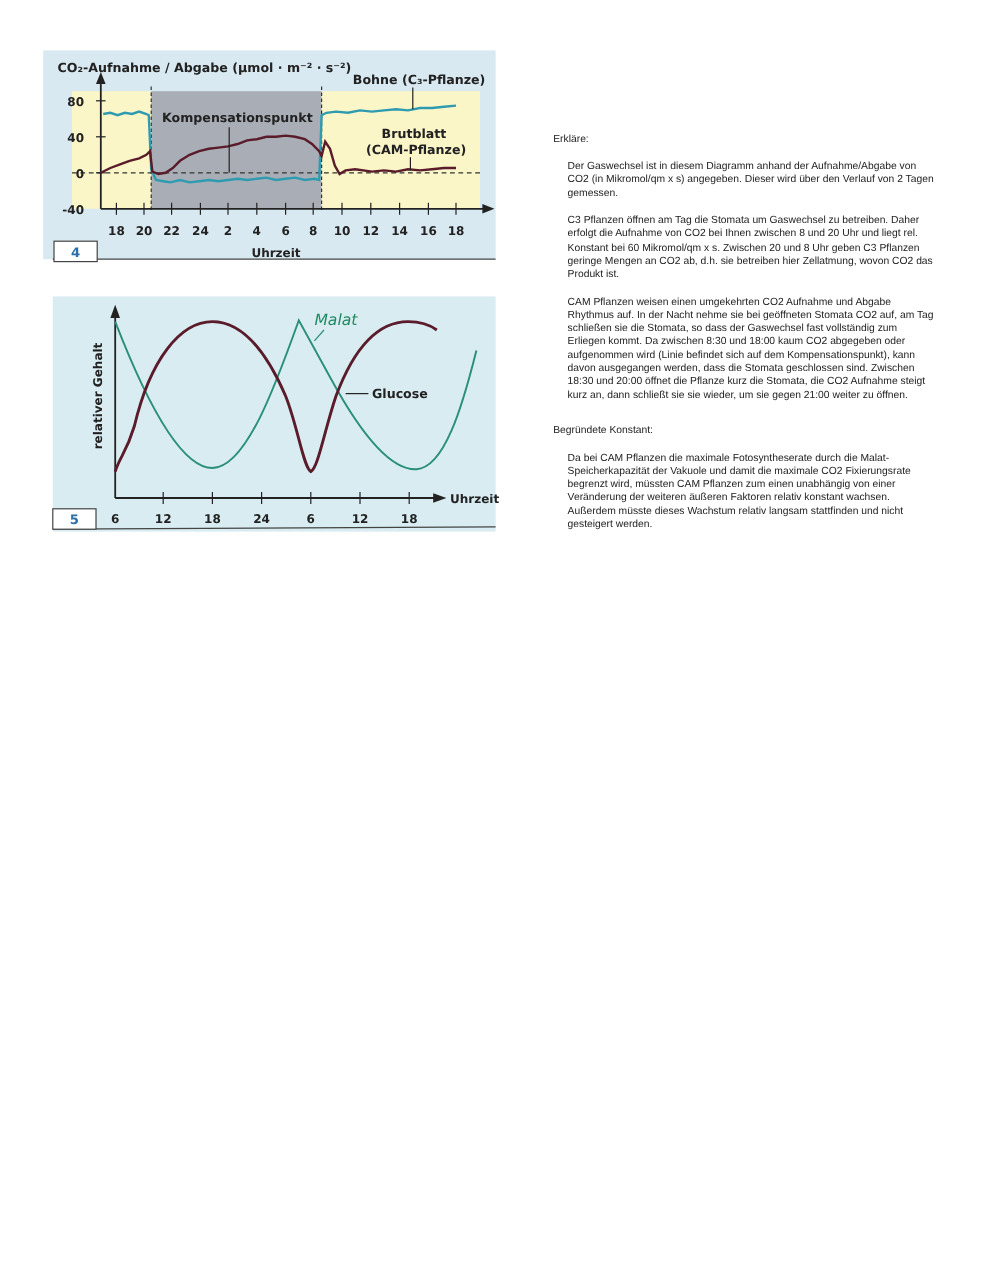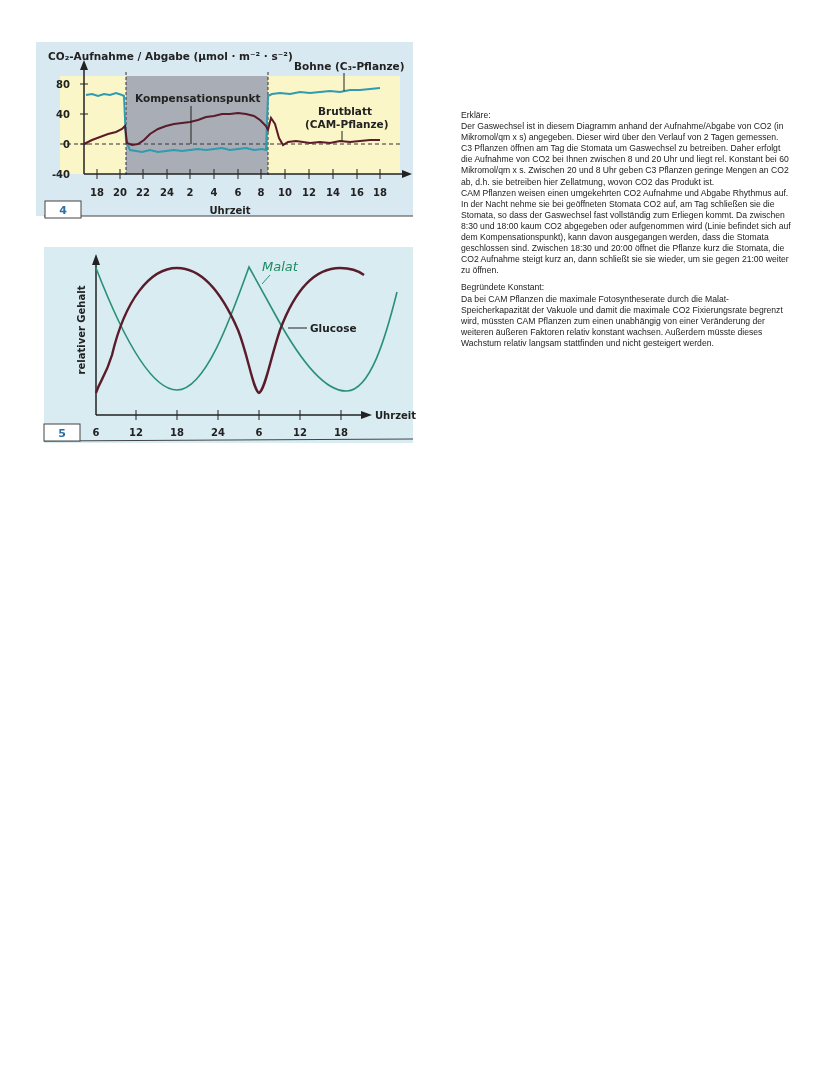--- a/index.html
+++ b/index.html
@@ -1,20 +1,20 @@
 <!DOCTYPE html>
 <html><head>
 <meta charset="utf-8">
 <style>
   html, body { margin:0; padding:0; background:#ffffff; }
   body { width:828px; height:1069px; position:relative; overflow:hidden; font-family:"Liberation Sans", sans-serif; }
   .fig { position:absolute; }
   svg text { font-family:"DejaVu Sans", sans-serif; }
   .notes { position:absolute; left:461px; top:110px; width:330px; font-family:"Liberation Sans", sans-serif; font-size:8.6px; line-height:11.1px; color:#222; }
-  .notes p { margin:0; }
+  .notes p { margin:12px; }
   .hl { position:relative; display:inline-block; }
   .hl::before { content:""; position:absolute; left:-10px; top:-6px; width:120%; height:22px; background:#f3ef3a; opacity:0.85; border-radius:11px; z-index:-1; filter:blur(1px); }
   .hl.wide::before { width:118%; }
   .heading { color:#222;margin-top:44px; }
   .gap { height:6px; }
 </style>
 </head>
 <body>
 
 <div class="fig" style="left:0;top:0;width:440px;height:230px;">

